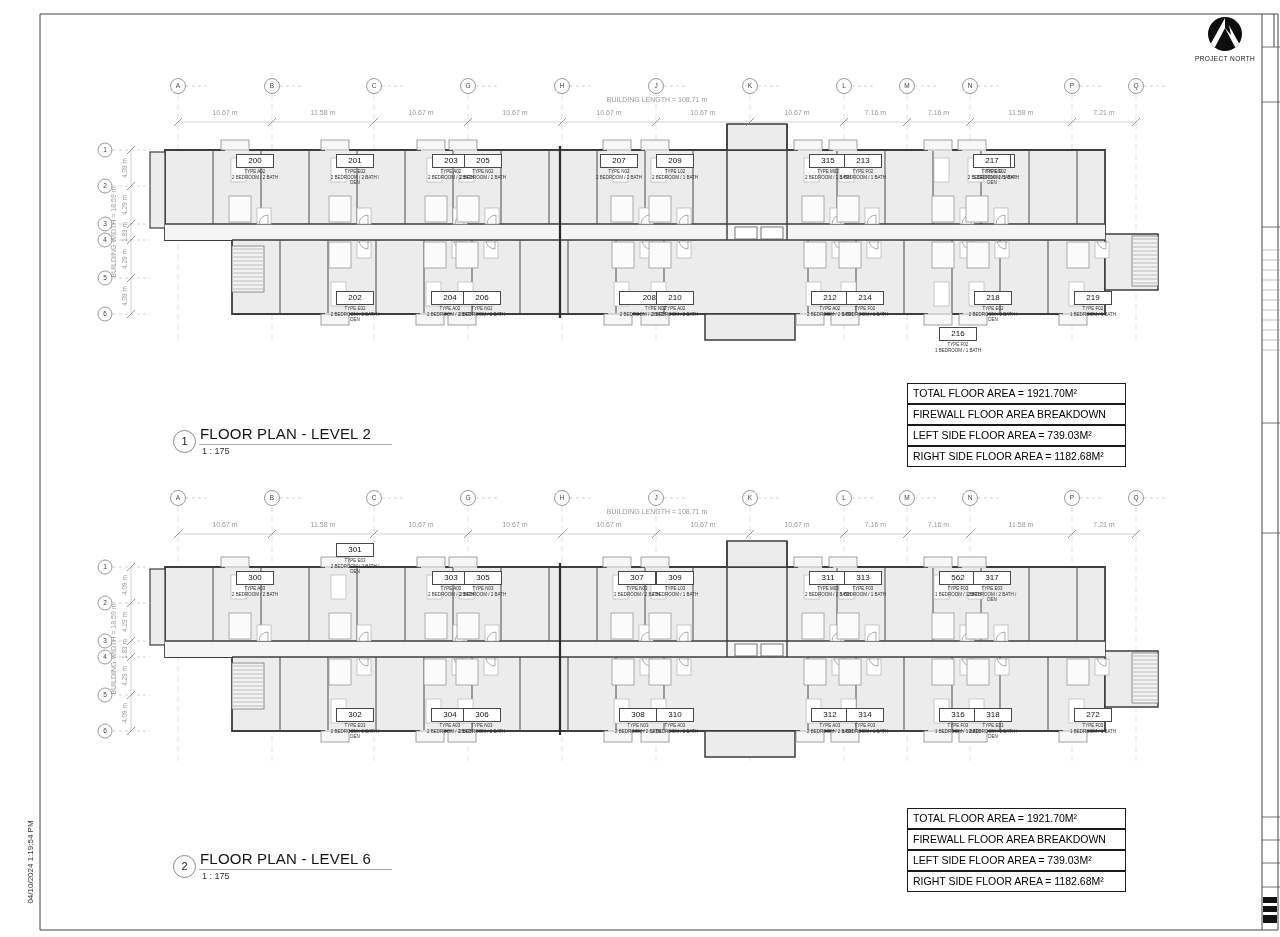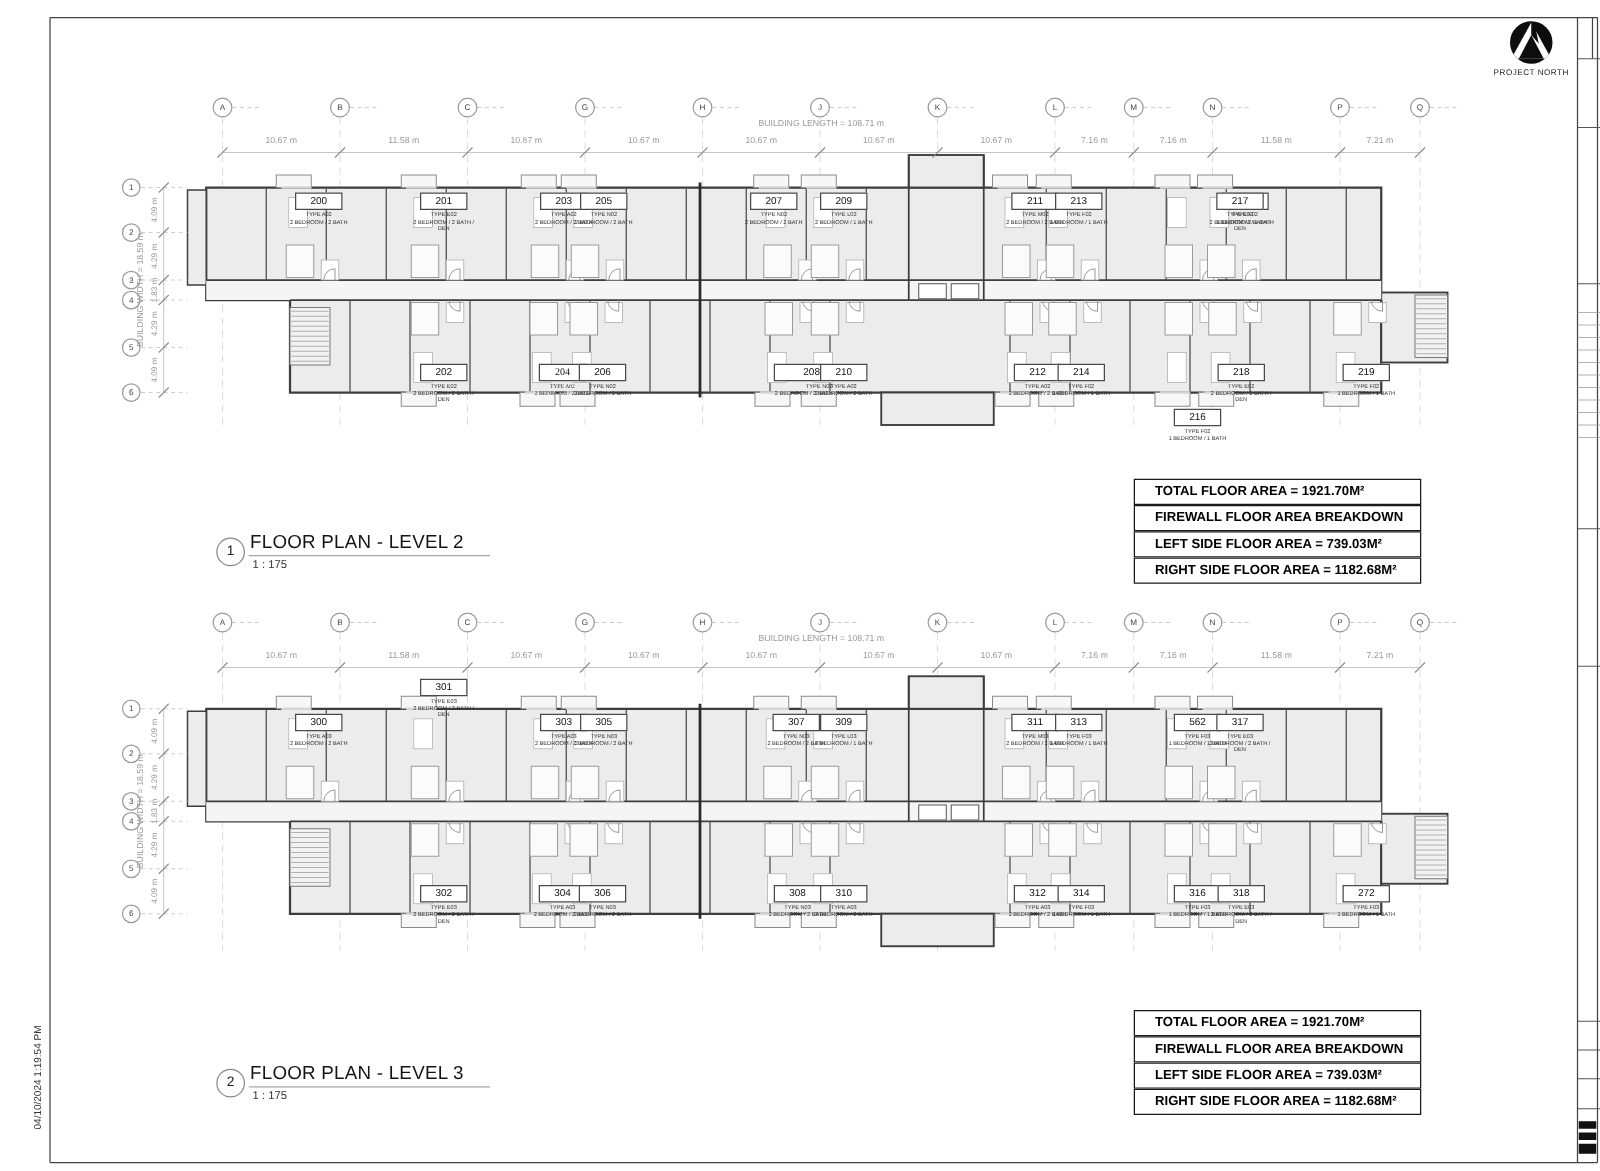--- a/index.html
+++ b/index.html
@@ -13,21 +13,21 @@
   .unit{position:absolute;transform:translateX(-50%);text-align:center;z-index:3;}
   .unit-no{width:36px;height:12px;line-height:12px;border:1px solid #4a4a4a;background:#fff;font-size:8px;margin:0 auto 1px;color:#111;}
   .unit-type{font-size:4.5px;line-height:1.25;color:#333;}
   .unit-desc{font-size:4.5px;line-height:1.2;color:#333;width:56px;margin:0 auto;}
   .plan-bubble{position:absolute;width:21px;height:21px;border:1px solid #8a8a8a;border-radius:50%;
                text-align:center;line-height:21px;font-size:11px;color:#222;background:#fff;}
   .plan-title{position:absolute;font-size:15px;color:#141414;white-space:nowrap;letter-spacing:.2px;}
   .plan-underline{position:absolute;height:1px;background:#a8a8a8;}
   .plan-scale{position:absolute;font-size:9px;color:#333;}
   .area-row{position:absolute;width:212px;height:19px;line-height:19px;border:1.3px solid #1a1a1a;
-            background:#fff;font-size:10.5px;font-weight:bold;padding-left:16px;color:#000;white-space:nowrap;}
+            background:#fff;font-size:10.5px;font-weight:normal;padding-left:5px;color:#000;white-space:nowrap;}
   .north-label{position:absolute;left:1225px;top:55px;transform:translateX(-50%);font-size:6.5px;
                letter-spacing:.4px;color:#1a1a1a;white-space:nowrap;}
   .datestamp{position:absolute;left:30px;top:862px;transform:translate(-50%,-50%) rotate(-90deg);
              font-size:8px;color:#333;white-space:nowrap;}
 </style>
 </head>
 <body>
 
 <svg id="linework" width="1280" height="937">
     <line x1="178" y1="94" x2="178" y2="344" stroke="#cfcfcf" stroke-width="0.7" stroke-dasharray="6,4" opacity="0.8"></line>
@@ -673,21 +673,21 @@
       <div class="unit-no">207</div>
       <div class="unit-type">TYPE N02</div>
       <div class="unit-desc">2 BEDROOM / 2 BATH</div>
     </span>
     <span class="unit" style="left: 675px; top: 154px;">
       <div class="unit-no">209</div>
       <div class="unit-type">TYPE L02</div>
       <div class="unit-desc">2 BEDROOM / 1 BATH</div>
     </span>
     <span class="unit" style="left: 828px; top: 154px;">
-      <div class="unit-no">211</div>
+      <div class="unit-no">315</div>
       <div class="unit-type">TYPE M02</div>
       <div class="unit-desc">2 BEDROOM / 2 BATH</div>
     </span>
     <span class="unit" style="left: 863px; top: 154px;">
       <div class="unit-no">213</div>
       <div class="unit-type">TYPE F02</div>
       <div class="unit-desc">1 BEDROOM / 1 BATH</div>
     </span>
     <span class="unit" style="left: 996px; top: 154px;">
       <div class="unit-no">215</div>
@@ -697,21 +697,21 @@
     <span class="unit" style="left: 992px; top: 154px;">
       <div class="unit-no">217</div>
       <div class="unit-type">TYPE E02</div>
       <div class="unit-desc">2 BEDROOM / 2 BATH / DEN</div>
     </span>
     <span class="unit" style="left: 355px; top: 291px;">
       <div class="unit-no">202</div>
       <div class="unit-type">TYPE E02</div>
       <div class="unit-desc">2 BEDROOM / 2 BATH / DEN</div>
     </span>
-    <span class="unit" style="left: 450px; top: 291px; font-family: Liberation Serif, serif;">
+    <span class="unit" style="left: 450px; top: 291px;">
       <div class="unit-no">204</div>
       <div class="unit-type">TYPE A02</div>
       <div class="unit-desc">2 BEDROOM / 2 BATH</div>
     </span>
     <span class="unit" style="left: 482px; top: 291px;">
       <div class="unit-no">206</div>
       <div class="unit-type">TYPE N02</div>
       <div class="unit-desc">2 BEDROOM / 2 BATH</div>
     </span>
     <span class="unit" style="left: 638px; top: 291px; text-align: right;">
@@ -869,20 +869,20 @@
       <div class="unit-no">318</div>
       <div class="unit-type">TYPE E03</div>
       <div class="unit-desc">2 BEDROOM / 2 BATH / DEN</div>
     </span>
     <span class="unit" style="left: 1093px; top: 708px;">
       <div class="unit-no">272</div>
       <div class="unit-type">TYPE F03</div>
       <div class="unit-desc">1 BEDROOM / 1 BATH</div>
     </span>
     <span class="plan-bubble" style="left: 173px; top: 855px;">2</span>
-    <span class="plan-title" style="left: 200px; top: 850px;">FLOOR PLAN - LEVEL 3</span>
+    <span class="plan-title" style="left: 200px; top: 850px;">FLOOR PLAN - LEVEL 6</span>
     <span class="plan-underline" style="left: 199px; top: 868.5px; width: 193px;"></span>
     <span class="plan-scale" style="left: 202px; top: 871px;">1 : 175</span>
     <span class="area-row" style="left: 907px; top: 808px;">TOTAL FLOOR AREA = 1921.70M²</span>
     <span class="area-row" style="left: 907px; top: 829px;">FIREWALL FLOOR AREA BREAKDOWN</span>
     <span class="area-row" style="left: 907px; top: 850px;">LEFT SIDE FLOOR AREA = 739.03M²</span>
     <span class="area-row" style="left: 907px; top: 871px;">RIGHT SIDE FLOOR AREA = 1182.68M²</span>
   </div>
 
 </body></html>

